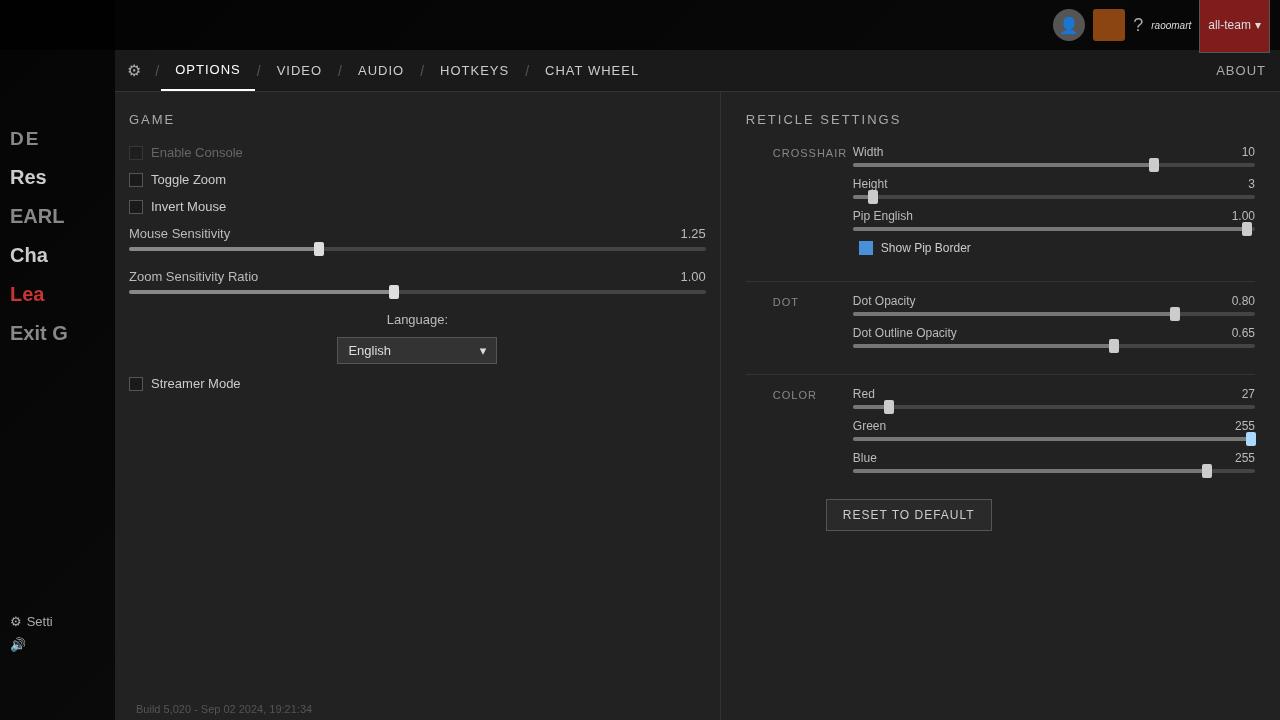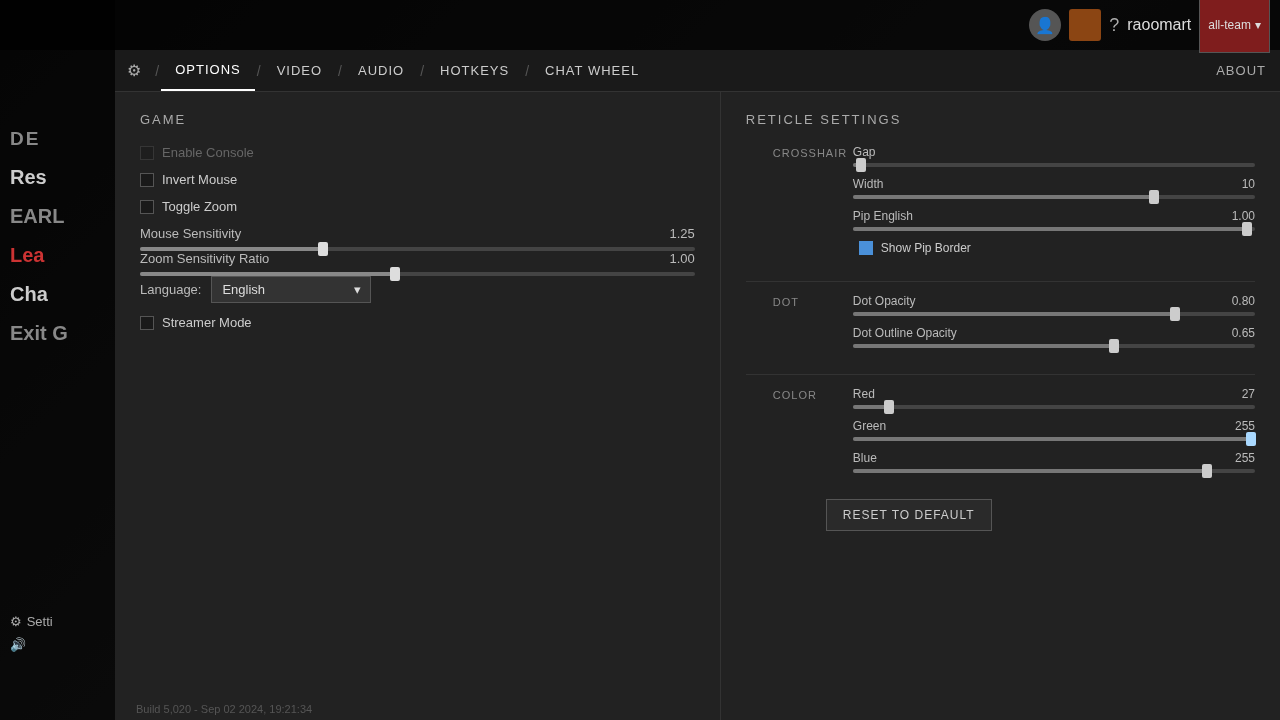--- a/index.html
+++ b/index.html
@@ -108,21 +108,22 @@
     }
 
     .question-icon {
       color: #aaa;
       font-size: 18px;
       cursor: pointer;
     }
 
     .username {
       color: #ddd;
-      font-size: 16px;
+      font-size: 10px;
+      font-style: italic;
     }
 
     .team-dropdown {
       background: #7f1d1d;
       border: 1px solid #555;
       color: #ddd;
       padding: 20px 8px;
       font-size: 12px;
       display: flex;
       align-items: center;
@@ -191,21 +192,21 @@
 
     
     .content-area {
       display: flex;
       height: calc(100% - 42px);
     }
 
     
     .game-pane {
       width: 52%;
-      padding: 20px 25px;
+      padding: 20px 14px;
       border-right: 1px solid #333;
     }
 
     .pane-title {
       color: #aaa;
       font-size: 13px;
       letter-spacing: 2px;
       margin-bottom: 18px;
       text-transform: uppercase;
     }
@@ -234,20 +235,21 @@
     .option-label {
       color: #ccc;
       font-size: 13px;
     }
 
     .option-label.disabled {
       color: #666;
     }
 
     .slider-row {
+      margin-bottom: 18px;
       text-align: center;
     }
 
     .slider-header {
       display: flex;
       justify-content: space-between;
       margin-bottom: 6px;
     }
 
     .slider-label {
@@ -286,20 +288,21 @@
       background: #ddd;
       border-radius: 2px;
     }
 
     
     .language-row {
       display: flex;
       align-items: center;
       gap: 10px;
       margin-bottom: 12px;
+      flex-direction: column;
     }
 
     .language-label {
       color: #bbb;
       font-size: 13px;
     }
 
     .language-select {
       background: #333;
       border: 1px solid #555;
@@ -457,22 +460,22 @@
   </style>
 </head>
 <body>
 
 <div class="bg-overlay"></div>
 
 <div class="left-sidebar">
   <div class="sidebar-title">DE</div>
   <div class="sidebar-item">Res</div>
   <div class="sidebar-item gray">EARL</div>
+  <div class="sidebar-item">Cha</div>
   <div class="sidebar-item red">Lea</div>
-  <div class="sidebar-item">Cha</div>
   <div class="sidebar-item gray">Exit G</div>
 
   <div class="sidebar-bottom">
     <div class="settings-item">
       <span>⚙</span>
       <span>Setti</span>
     </div>
     <div class="settings-item">
       <span>🔊</span>
     </div>
@@ -514,26 +517,26 @@
     <div class="game-pane">
       <div class="pane-title">GAME</div>
 
       <div class="option-row">
         <div class="checkbox disabled"></div>
         <span class="option-label disabled">Enable Console</span>
       </div>
 
       <div class="option-row">
         <div class="checkbox"></div>
-        <span class="option-label">Invert Mouse</span>
+        <span class="option-label">Toggle Zoom</span>
       </div>
 
       <div class="option-row">
         <div class="checkbox"></div>
-        <span class="option-label">Toggle Zoom</span>
+        <span class="option-label">Invert Mouse</span>
       </div>
 
       <div class="slider-row">
         <div class="slider-header">
           <span class="slider-label">Mouse Sensitivity</span>
           <span class="slider-value">1.25</span>
         </div>
         <div class="slider-track">
           <div class="slider-fill" style="width: 33%"></div>
           <div class="slider-thumb" style="left: 33%"></div>
@@ -565,41 +568,42 @@
       </div>
     </div>
 
     <div class="reticle-pane">
       <div class="reticle-title">RETICLE SETTINGS</div>
 
       <div class="reticle-section">
         <div class="section-name">CROSSHAIR</div>
         <div class="section-content">
 
-          <div class="reticle-slider-row">
-            <div class="reticle-slider-header">
-              <span class="reticle-slider-label">Gap</span>
-            </div>
-            <div class="reticle-slider-track">
-              <div class="reticle-slider-fill" style="width: 2%"></div>
-              <div class="reticle-slider-thumb" style="left: 2%"></div>
-            </div>
-          </div>
 
           <div class="reticle-slider-row">
             <div class="reticle-slider-header">
               <span class="reticle-slider-label">Width</span>
               <span class="reticle-slider-value">10</span>
             </div>
             <div class="reticle-slider-track">
               <div class="reticle-slider-fill" style="width: 75%"></div>
               <div class="reticle-slider-thumb" style="left: 75%"></div>
             </div>
           </div>
 
+          <div class="reticle-slider-row">
+            <div class="reticle-slider-header">
+              <span class="reticle-slider-label">Height</span>
+              <span class="reticle-slider-value">3</span>
+            </div>
+            <div class="reticle-slider-track">
+              <div class="reticle-slider-fill" style="width: 5%"></div>
+              <div class="reticle-slider-thumb" style="left: 5%"></div>
+            </div>
+          </div>
 
           <div class="reticle-slider-row">
             <div class="reticle-slider-header">
               <span class="reticle-slider-label">Pip English</span>
               <span class="reticle-slider-value">1.00</span>
             </div>
             <div class="reticle-slider-track">
               <div class="reticle-slider-fill" style="width: 98%"></div>
               <div class="reticle-slider-thumb" style="left: 98%"></div>
             </div>

